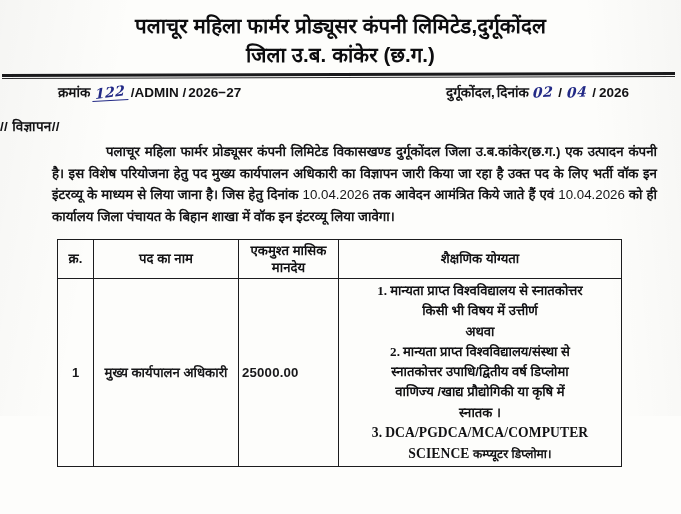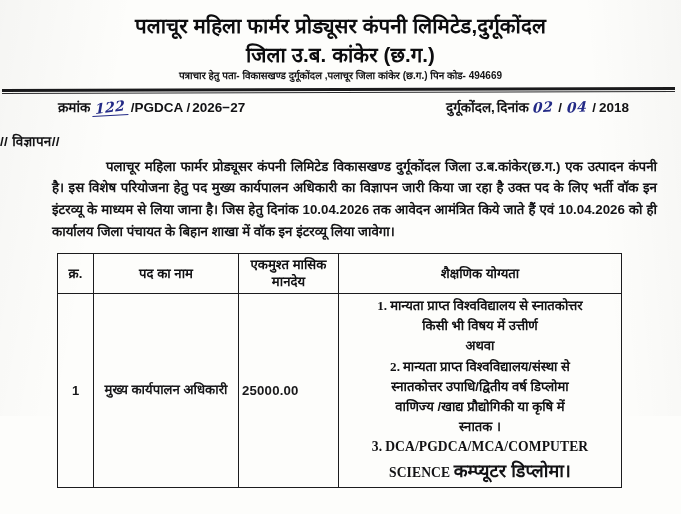--- a/index.html
+++ b/index.html
@@ -122,21 +122,21 @@
   .body-para {
     margin: 6px 24px 0 52px;
     font-size: 13.3px;
     font-weight: 600;
     line-height: 1.62;
     text-align: justify;
     text-justify: inter-word;
     color: #141416;
   }
   .body-para .indent { display: inline-block; width: 54px; }
-  .body-para b { font-weight: 700; }
+  .body-para b { font-weight: 400; }
   
   .tbl-wrap {
     margin: 11px 0 0 57px;
     width: 565px;
   }
   table.notice {
     border-collapse: collapse;
     width: 100%;
     table-layout: fixed;
   }
@@ -201,54 +201,53 @@
     line-height: 1.5;
     margin: 1px 0 1px 0;
   }
   .qual-item.serif-mix {
     font-family: "Liberation Serif", "DejaVu Serif", serif;
     font-size: 13.6px;
     letter-spacing: 0.1px;
   }
   .qual-item.serif-mix .hin {
     font-family: "Liberation Sans", "DejaVu Sans", sans-serif;
-    font-size: 18px;
+    font-size: 12px;
   }
 </style>
 </head>
 <body>
 
 <div class="page">
 
   <div class="org-head">
     <div class="org-line l1">पलाचूर महिला फार्मर प्रोड्यूसर कंपनी लिमिटेड,दुर्गूकोंदल</div>
     <div class="org-line l2">जिला उ.ब. कांकेर (छ.ग.)</div>
-    <div class="addr-line">पत्राचार हेतु पता- विकासखण्ड दुर्गूकोंदल ,पलाचूर जिला कांकेर (छ.ग.) पिन कोड- 494669</div>
   </div>
 
   <div class="rule-wrap">
     <div class="rule-thick"></div>
     <div class="rule-thin"></div>
   </div>
 
   <div class="ref-row">
     <div class="ref-left">
       <span>क्रमांक</span>
       <span class="ref-num-underline"><span class="hand">122</span></span>
-      <span>/PGDCA /</span>
+      <span>/ADMIN /</span>
       <span>2026−27</span>
     </div>
     <div class="ref-right">
       <span>दुर्गूकोंदल,</span>
       <span>दिनांक</span>
       <span class="hand">02</span>
       <span class="ref-sep">/</span>
       <span class="hand">04</span>
       <span class="ref-sep">/</span>
-      <span>2018</span>
+      <span>2026</span>
     </div>
   </div>
 
   <div class="vigyapan">// विज्ञापन//</div>
 
   <div class="body-para"><span class="indent"></span><span>पलाचूर महिला फार्मर प्रोड्यूसर कंपनी लिमिटेड विकासखण्ड दुर्गूकोंदल जिला उ.ब.कांकेर(छ.ग.) एक उत्पादन कंपनी है। इस विशेष परियोजना हेतु पद मुख्य कार्यपालन अधिकारी का विज्ञापन जारी किया जा रहा है उक्त पद के लिए भर्ती वॉक इन इंटरव्यू के माध्यम से लिया जाना है। जिस हेतु  दिनांक   </span><b>10.04.2026</b><span> तक आवेदन आमंत्रित किये जाते हैं एवं </span><b>10.04.2026</b><span> को ही कार्यालय जिला पंचायत के बिहान शाखा में वॉक इन इंटरव्यू लिया जावेगा।</span></div>
 
   <div class="tbl-wrap">
     <table class="notice">
       <colgroup>

